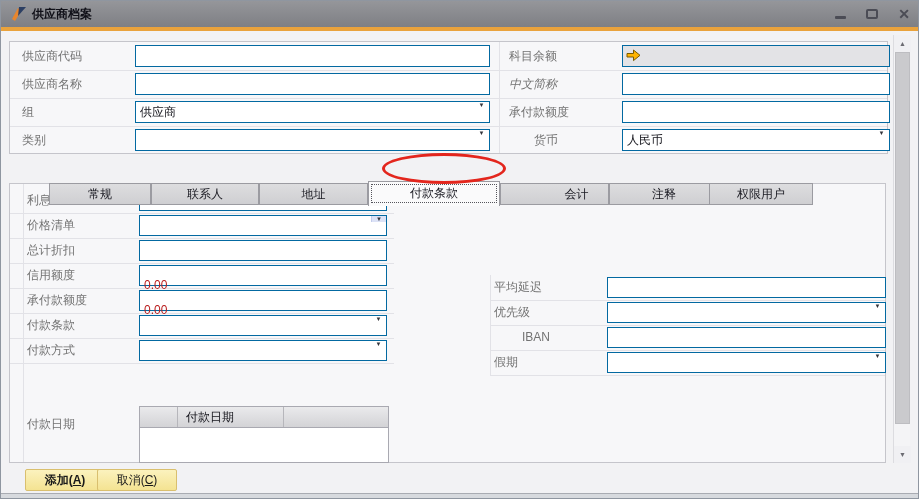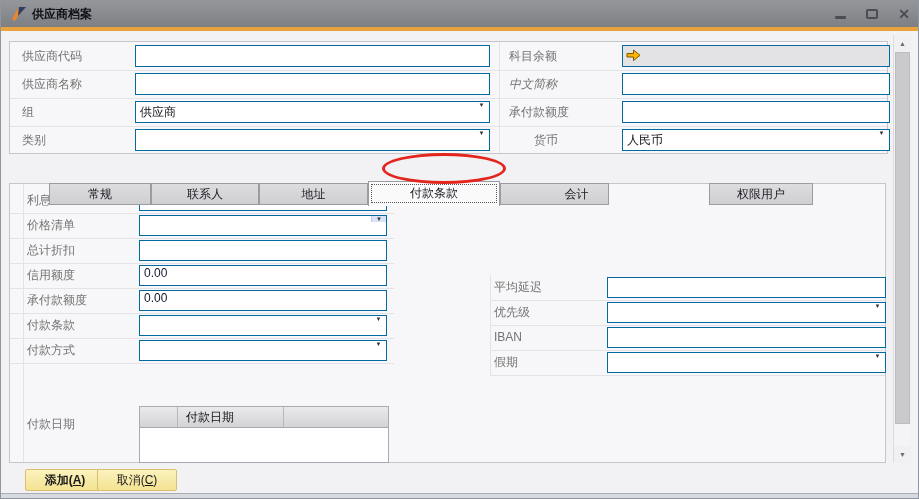--- a/index.html
+++ b/index.html
@@ -35,21 +35,21 @@
   .sep  { position:absolute; height:1px; background:#E2E2E7; }
   .vline{ position:absolute; width:1px;  background:#E2E2E7; }
 
   .lbl { position:absolute; white-space:nowrap; color:#737373; }
   .field {
     position:absolute; height:22px; background:#fff;
     border:1px solid #0369a1; display:flex; align-items:flex-start;
   }
   .field input {
     flex:1 1 auto; min-width:0; border:none; outline:none; background:transparent;
-    font:12px "Liberation Sans", sans-serif; padding:0 4px; color:#0f172a;
+    font:12px "Liberation Sans", sans-serif; padding:0 4px; color:#b91c1c;margin-top:12px;
   }
   .field .val { flex:1 1 auto; padding:2px 4px; line-height:16px; overflow:hidden; white-space:nowrap; }
   .dd-btn {
     flex:0 0 15px; display:flex; align-items:center; justify-content:center;
     font-size:6px; color:#33343B;
   }
   .dd-btn.focused { background:#DCE2F6; border-left:1px solid #C3CCEB; }
   .field.disabled { background:#E3E3E6; }
   .link-arrow { margin:3px 0 0 3px; }
 
@@ -177,20 +177,21 @@
       <div class="val">人民币</div>
       <span class="dd-btn">▼</span>
     </div>
   </div>
 
   <div class="tab" style="left:48px;width:102px;">常规</div>
   <div class="tab" style="left:150px;width:108px;">联系人</div>
   <div class="tab" style="left:258px;width:109px;">地址</div>
   <div class="tab active" style="left:367px;width:132px;">付款条款</div>
   <div class="tab" style="left:499px;width:109px;padding-left:44px;">会计</div>
+  <div class="tab" style="left:608px;width:110px;">注释</div>
   <div class="tab" style="left:708px;width:104px;">权限用户</div>
   <div class="red-ellipse" style="left:381px;top:152px;width:124px;height:31px;"></div>
 
   <div class="panel" id="tab-panel">
     <div class="vline" style="left:13px;top:0;height:278px;"></div>
     <div class="vline" style="left:480px;top:91px;height:101px;"></div>
     <div class="sep" style="left:0;top:29px;width:384px;"></div>
     <div class="sep" style="left:0;top:54px;width:384px;"></div>
     <div class="sep" style="left:0;top:79px;width:384px;"></div>
     <div class="sep" style="left:0;top:104px;width:384px;"></div>
@@ -244,21 +245,21 @@
     <div class="field" style="left:597px;top:93px;width:279px;height:21px;">
       <input value="" style="">
     </div>
 
     <div class="lbl" style="left:484px;top:116px;line-height:25px;">优先级</div>
     <div class="field" style="left:597px;top:118px;width:279px;height:21px;">
       <div class="val"></div>
       <span class="dd-btn">▼</span>
     </div>
 
-    <div class="lbl" style="left:484px;top:141px;line-height:25px;">IBAN</div>
+    <div class="lbl" style="left:512px;top:141px;line-height:25px;">IBAN</div>
     <div class="field" style="left:597px;top:143px;width:279px;height:21px;">
       <input value="" style="">
     </div>
 
     <div class="lbl" style="left:484px;top:166px;line-height:25px;">假期</div>
     <div class="field" style="left:597px;top:168px;width:279px;height:21px;">
       <div class="val"></div>
       <span class="dd-btn">▼</span>
     </div>
 

